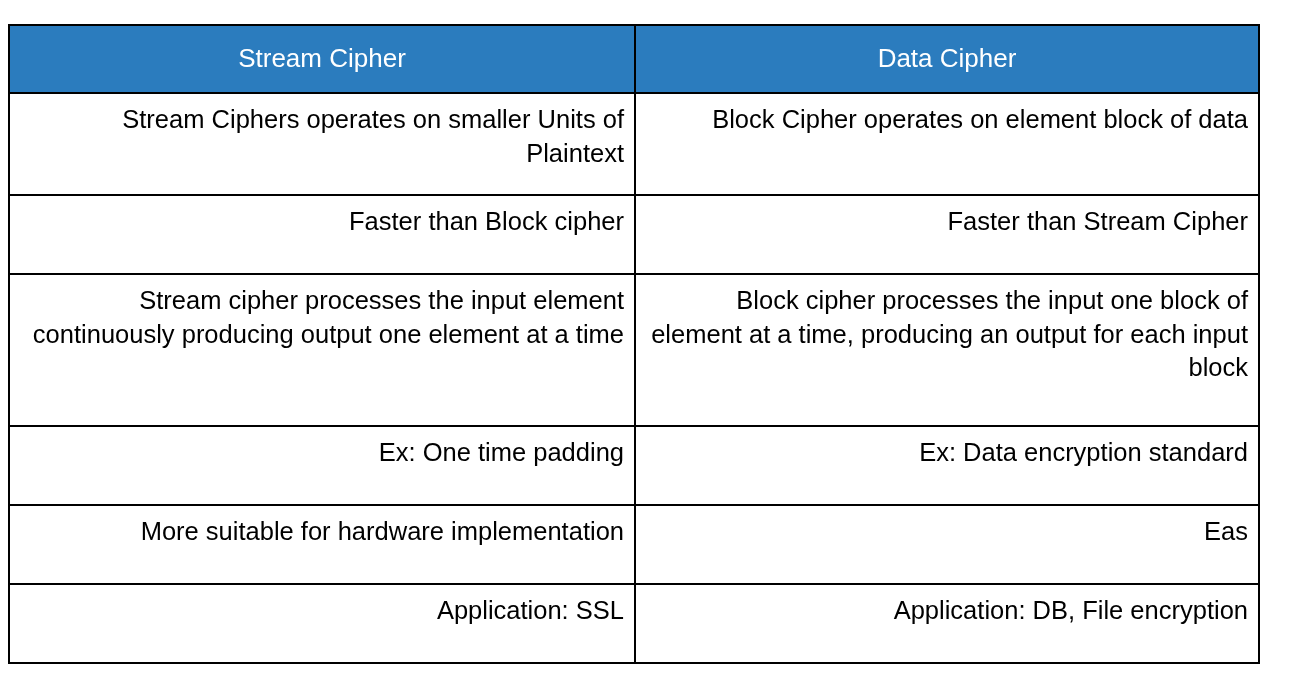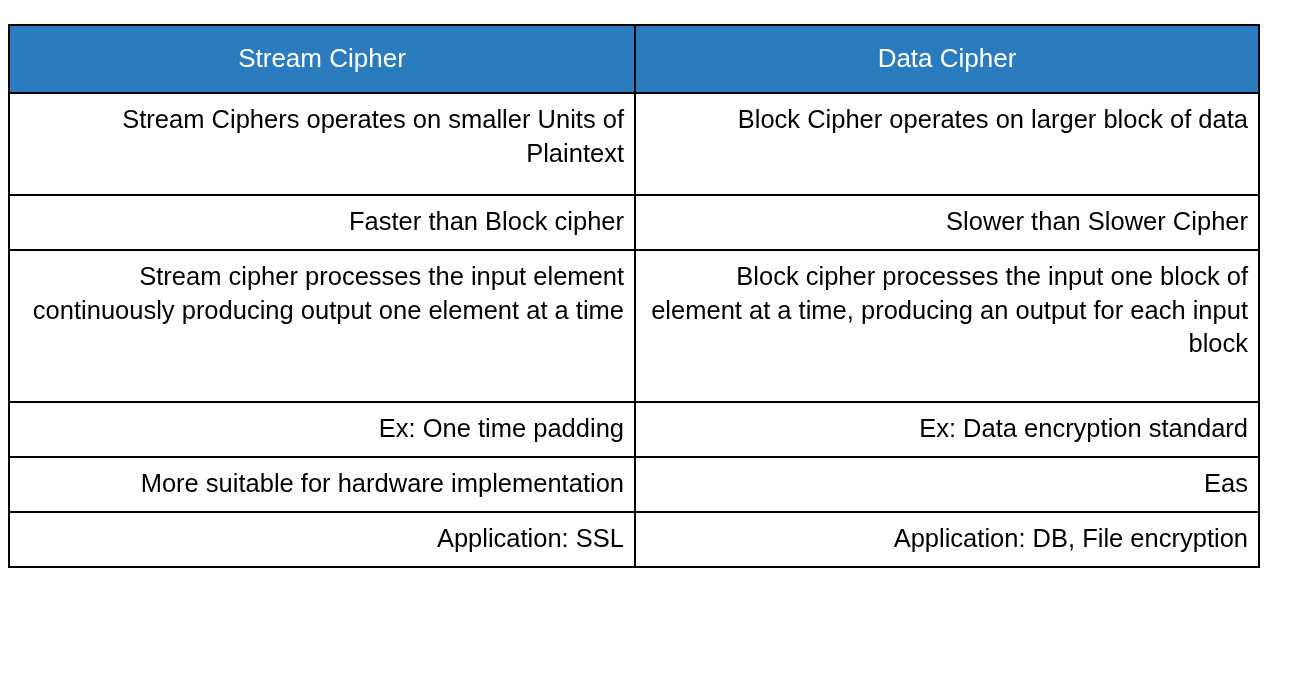--- a/index.html
+++ b/index.html
@@ -62,21 +62,21 @@
   table.cmp tbody td {
     font-size: 25.5px;
     line-height: 1.32;
     color: #000000;
     padding: 9px 10px 9px 12px;
     text-align: right;
   }
 
   
   tr.r-tall2 td { height: 102px; }
-  tr.r-one   td { height: 55px; }
+  tr.r-one   td { height: 79px; }
   tr.r-tall3 td { height: 152px; }
 
   .cell-text {
     display: block;
   }
 </style>
 </head>
 <body>
 
 <div id="page">
@@ -95,30 +95,30 @@
         </tr>
       </thead>
 
       <tbody>
 
         <tr class="r-tall2">
           <td>
             <span class="cell-text">Stream Ciphers operates on smaller Units of Plaintext</span>
           </td>
           <td>
-            <span class="cell-text">Block Cipher operates on larger block of data</span>
+            <span class="cell-text">Block Cipher operates on element block of data</span>
           </td>
         </tr>
 
         <tr class="r-one">
           <td>
             <span class="cell-text">Faster than Block cipher</span>
           </td>
           <td>
-            <span class="cell-text">Slower than Slower Cipher</span>
+            <span class="cell-text">Faster than Stream Cipher</span>
           </td>
         </tr>
 
         <tr class="r-tall3">
           <td>
             <span class="cell-text">Stream cipher processes the input element continuously producing output one element at a time</span>
           </td>
           <td>
             <span class="cell-text">Block cipher processes the input one block of element at a time, producing an output for each input block</span>
           </td>

